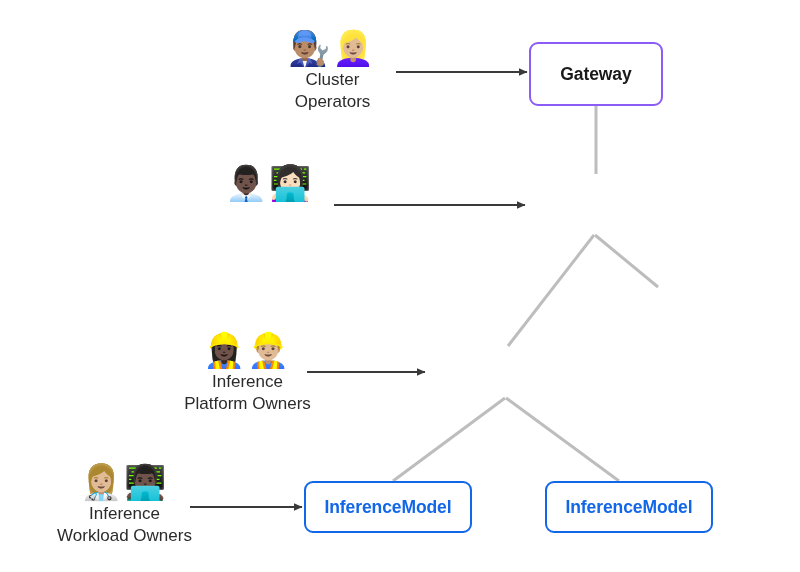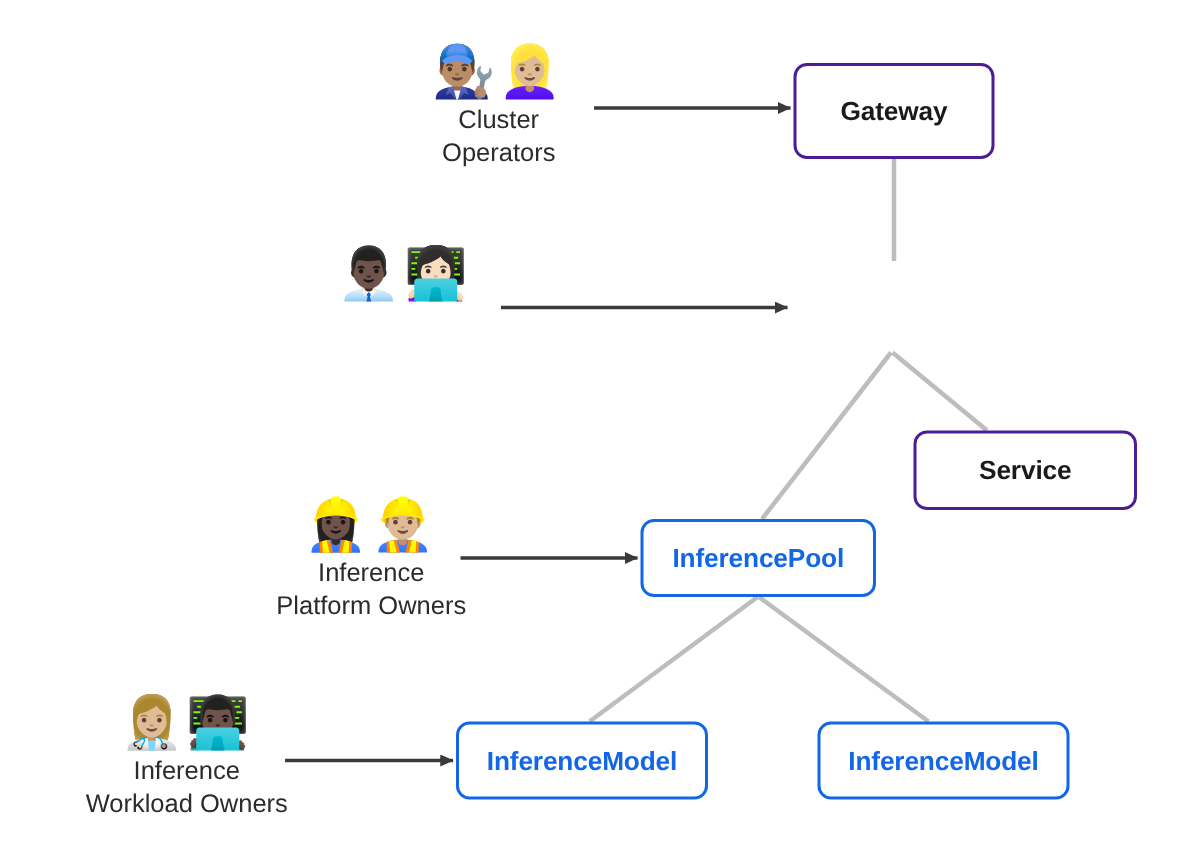--- a/index.html
+++ b/index.html
@@ -34,21 +34,21 @@
     display: flex;
     align-items: center;
     justify-content: center;
     border-radius: 9px;
     background: #ffffff;
     font-weight: bold;
     letter-spacing: -0.1px;
     white-space: nowrap;
   }
   .node.dark {
-    border: 2px solid #4c1d95;
+    border: 2px solid #8b5cf6;
     color: #1a1a1a;
   }
   .node.blue {
     border: 2.5px solid #1266e8;
     color: #1266e8;
   }
 
   #node-gateway        { left: 529px; top: 42px;  width: 134px; height: 64px; font-size: 17.5px; }
   #node-httproute      { left: 527px; top: 174px; width: 137px; height: 61px; font-size: 17.5px; }
   #node-service        { left: 609px; top: 287px; width: 149px; height: 53px; font-size: 17.5px; }
@@ -107,23 +107,21 @@
       <line x1="396" y1="72" x2="527" y2="72"></line>
       <line x1="334" y1="205" x2="525" y2="205"></line>
       <line x1="307" y1="372" x2="425" y2="372"></line>
       <line x1="190" y1="507" x2="302" y2="507"></line>
     </g>
   </svg>
 
   <div class="node dark" id="node-gateway">Gateway</div>
 
 
-  <div class="node dark" id="node-service">Service</div>
 
-  <div class="node blue" id="node-inferencepool">InferencePool</div>
 
   <div class="node blue" id="node-model-left">InferenceModel</div>
 
   <div class="node blue" id="node-model-right">InferenceModel</div>
 
   <div class="persona" id="persona-cluster-operators">
     <div class="persona-emoji">👨🏽‍🔧👱🏼‍♀️</div>
     <div class="persona-label">Cluster
 Operators</div>
   </div>

